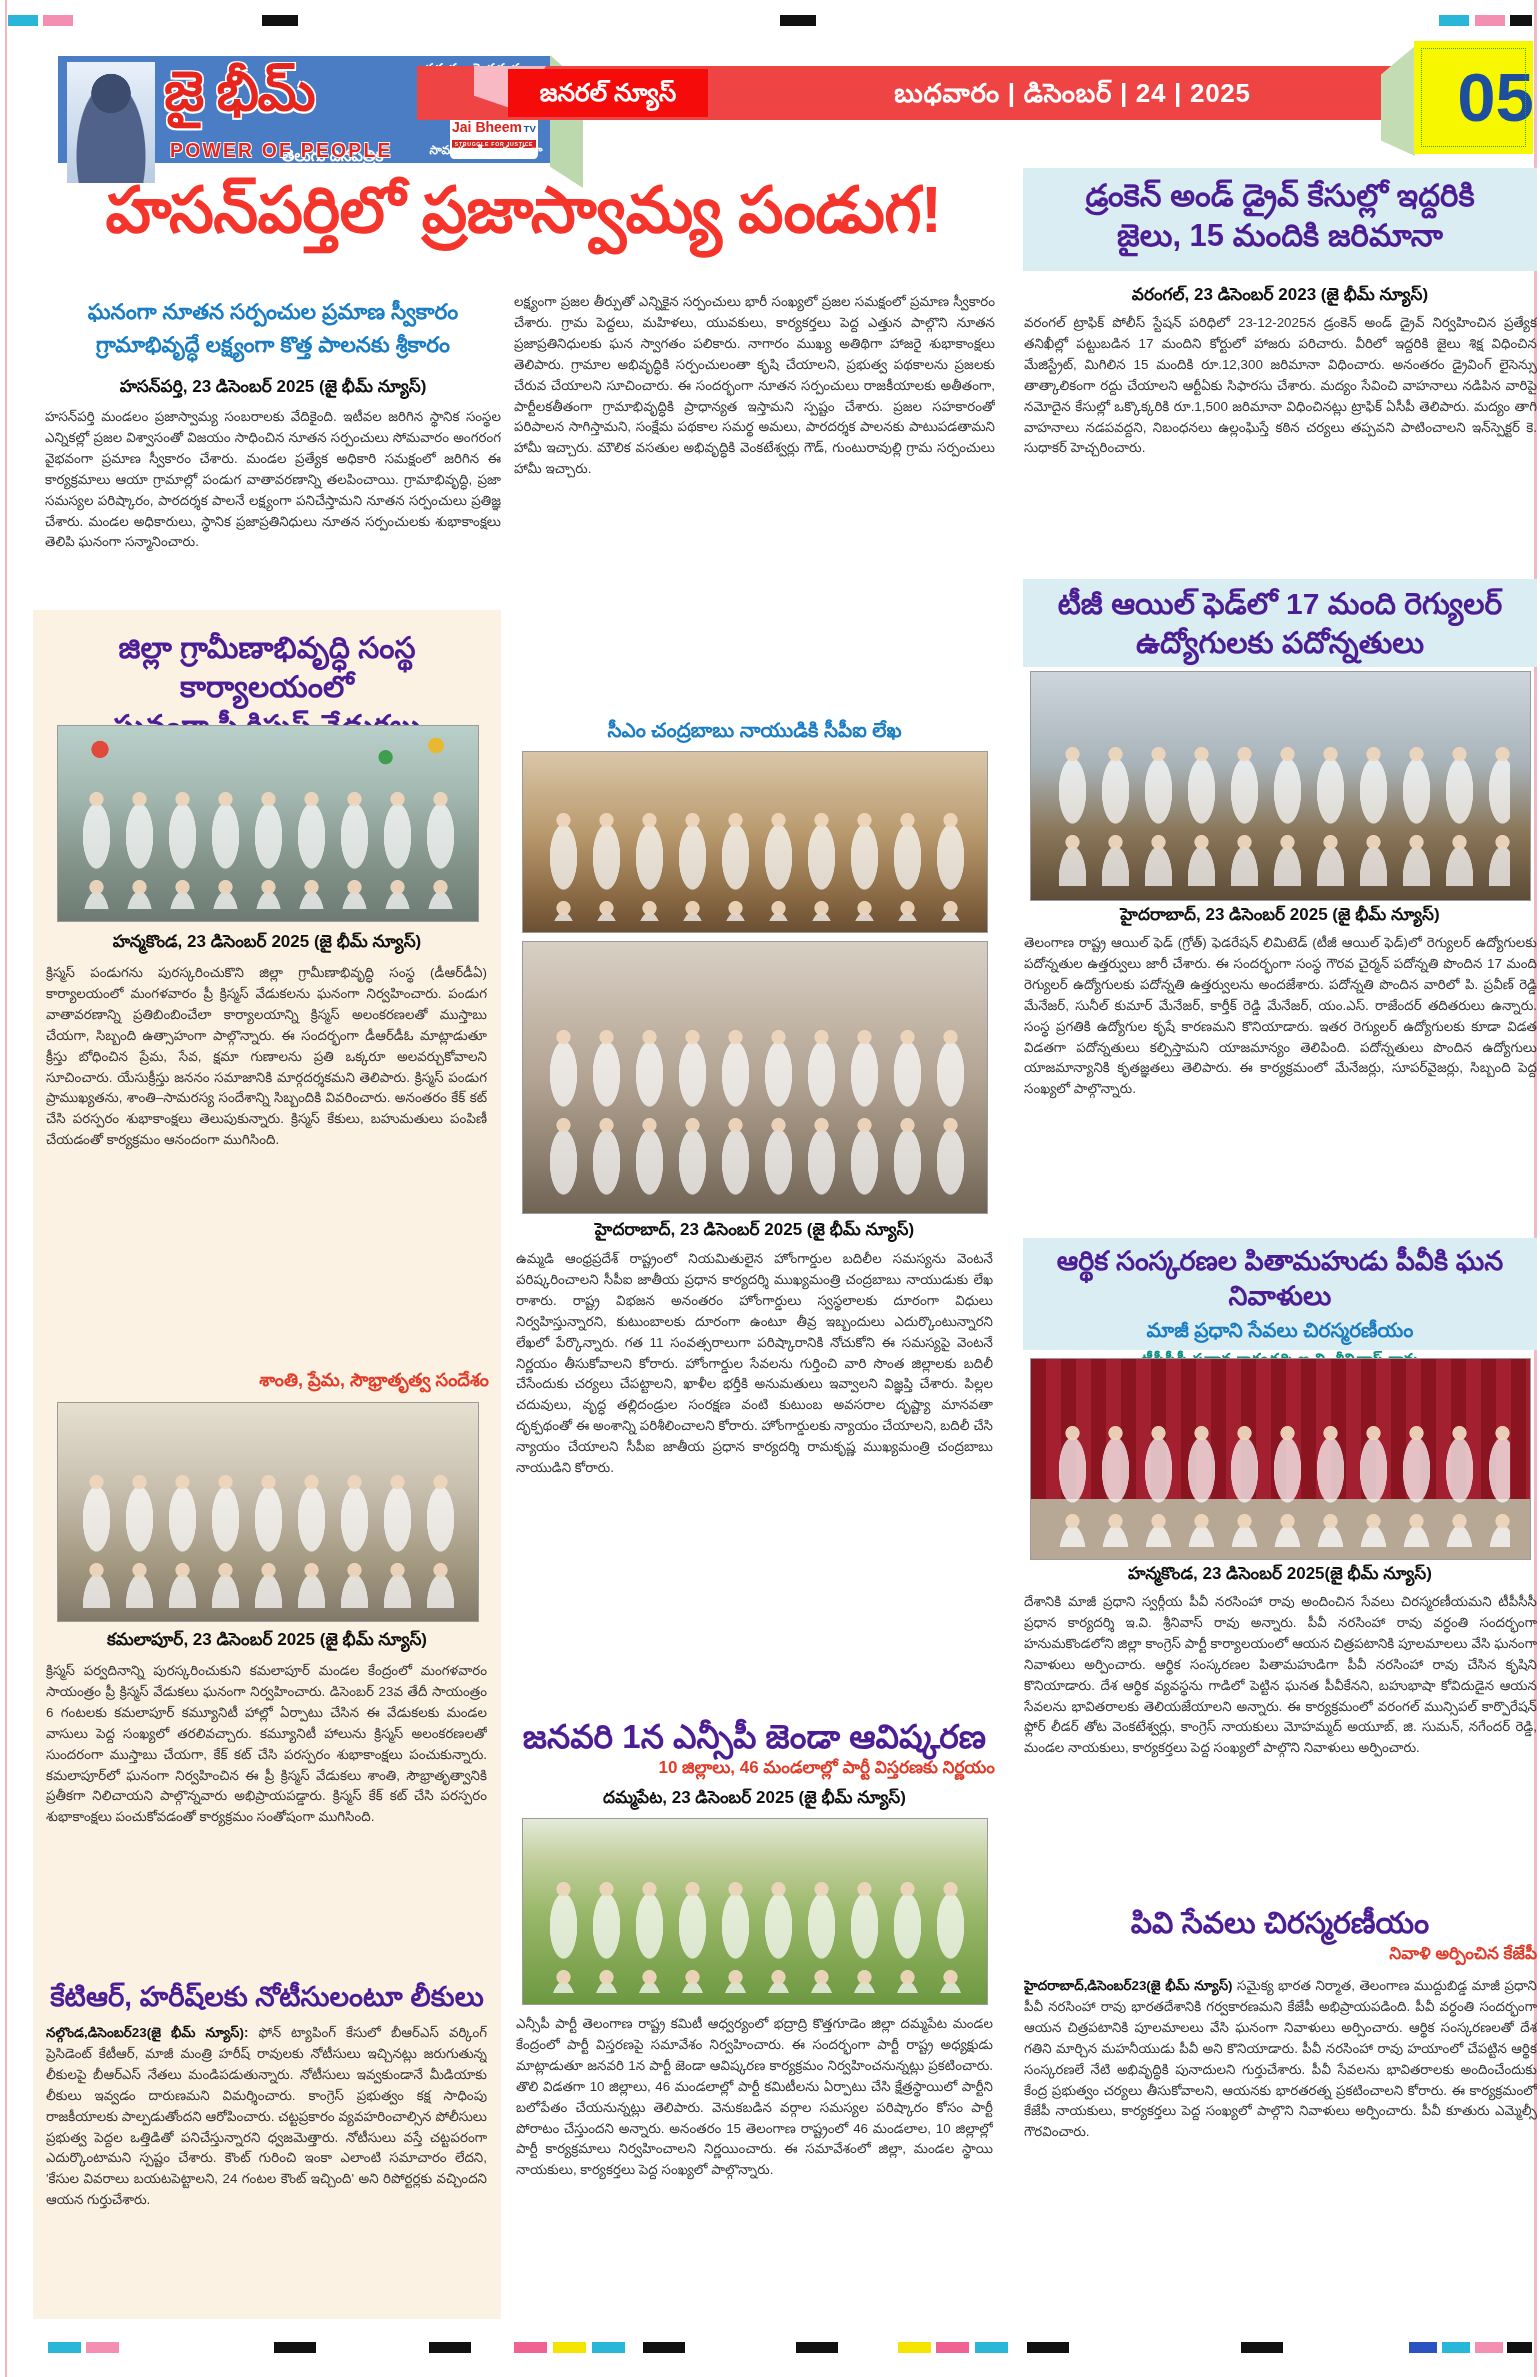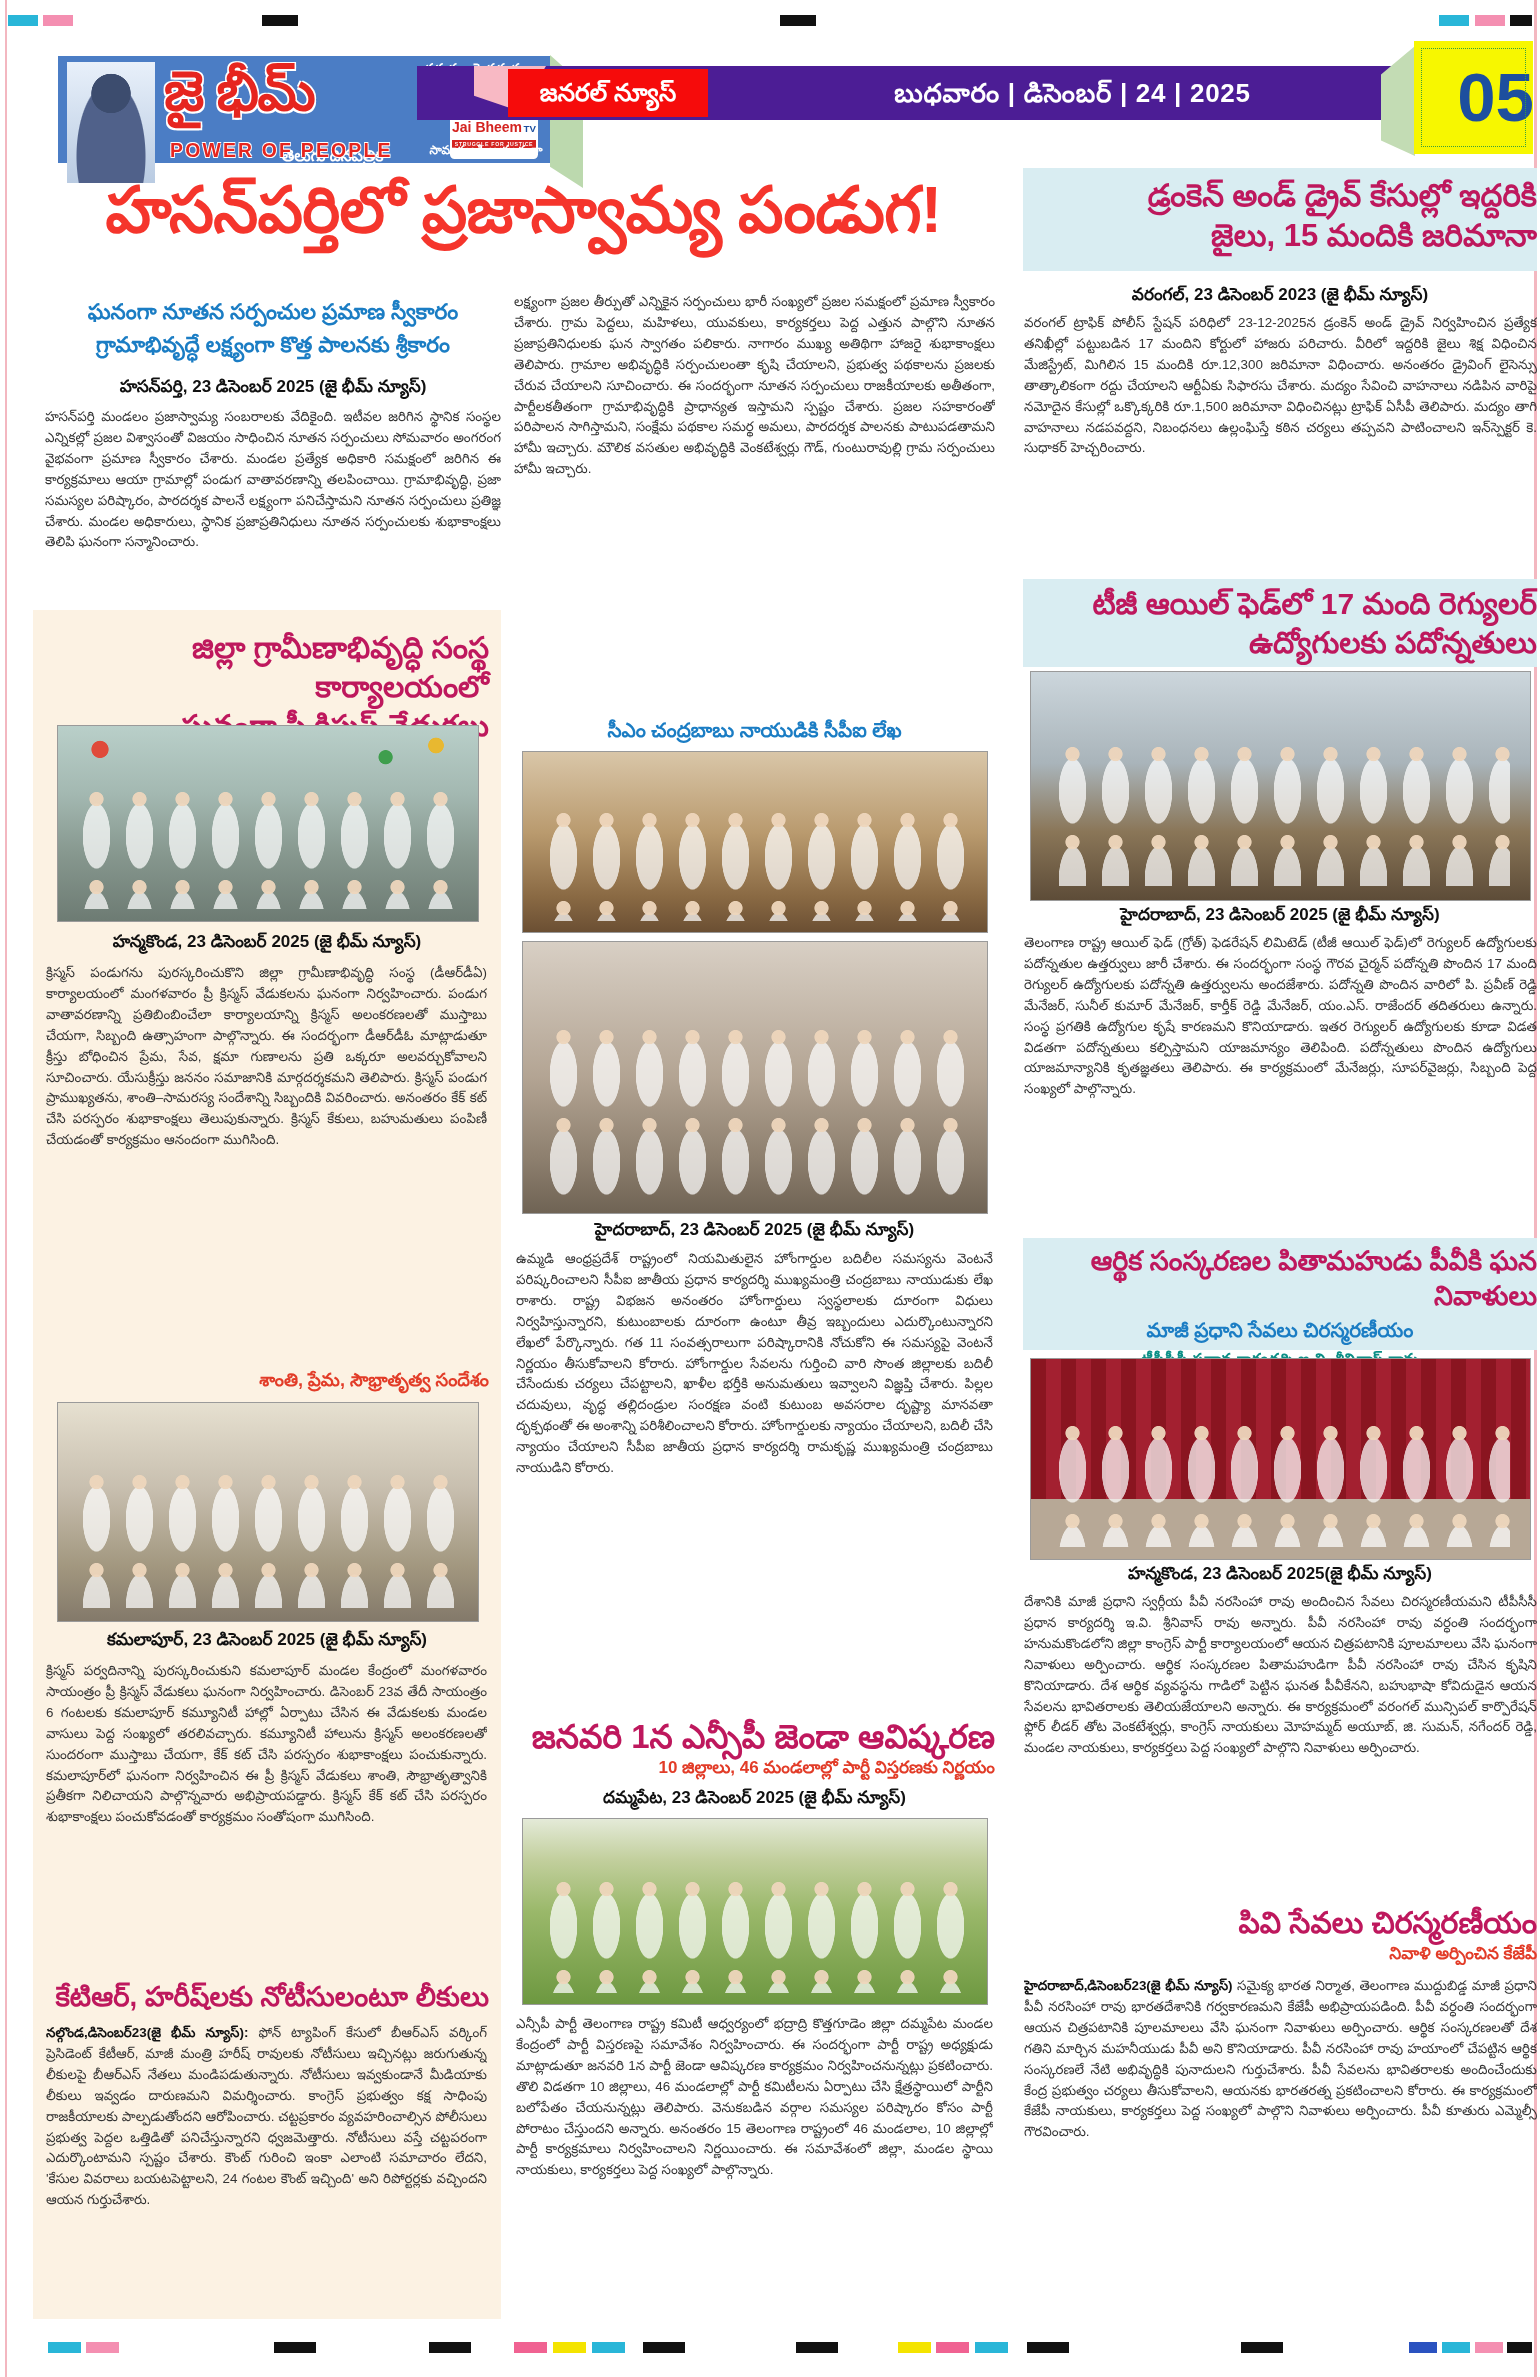--- a/index.html
+++ b/index.html
@@ -28,42 +28,42 @@
   .tv-box{position:absolute;right:12px;top:25px;width:88px;height:78px;background:#fff;border-radius:4.5px;
           text-align:center;overflow:hidden;}
   .tv-circle{width:30px;height:30px;margin:3px auto 0;border:3.7px solid #d42420;border-radius:50%;
              background:radial-gradient(circle at 50% 40%,#3c4c6e 6px,#dce6f2 6.7px);}
   .tv-name{font-size:14px;font-weight:800;color:#d42420;line-height:1.05;}
   .tv-struggle{display:inline-block;background:#d42420;color:#fff;font-size:5.2px;font-weight:bold;
                padding:0.7px 3px;letter-spacing:0.7px;}
   .tv-suffix{font-size:9.7px;font-weight:800;color:#1d4f9e;display:inline-block;margin-left:1.5px;}
   .logo-tagbottom{position:absolute;right:7.5px;bottom:3px;font-size:12px;font-weight:bold;color:#fff;}
   
-  .maroon-bar{position:absolute;left:417px;top:66px;width:1005px;height:54px;background:#4c1d95;}
+  .maroon-bar{position:absolute;left:417px;top:66px;width:1005px;height:54px;background:#ef4444;}
   .pink-shape{position:absolute;left:57px;top:0;width:72px;height:45px;background:#f8b9c4;
               clip-path:polygon(0 0,100% 0,62% 100%,0 66%);}
   .section-box{position:absolute;left:91px;top:3px;width:200px;height:48px;background:#f60b0b;
                color:#fff;font-size:24.6px;font-weight:800;text-align:center;line-height:48px;}
   .bar-date{position:absolute;left:447px;top:0;width:417px;height:54px;color:#fff;font-size:26px;
             font-weight:800;line-height:54px;text-align:center;letter-spacing:0.7px;}
   .pagebox-shadow{position:absolute;left:1381px;top:46px;width:34px;height:110px;background:#c3dcb4;
                   clip-path:polygon(100% 0,100% 100%,0 86%,0 26%);}
   .page-box{position:absolute;left:1414px;top:41px;width:119px;height:113px;background:#f7f700;}
   .page-box::after{content:"";position:absolute;inset:6.7px;border:1.5px dotted #3aa03a;}
   .page-num{position:absolute;inset:0;display:flex;align-items:center;justify-content:center;
             font-size:69px;font-weight:700;color:#1d4f9e;padding-left:44px;}
   
   .main-head{position:absolute;left:39px;top:177px;width:969px;text-align:center;font-size:64px;
              font-weight:800;color:#f5352c;line-height:1.05;letter-spacing:-0.7px;}
   .subhead-blue{color:#1b7dc4;font-weight:700;text-align:center;}
   .subhead-red{color:#e23c28;font-weight:800;text-align:right;}
   .subhead-teal{color:#0b8f86;font-weight:800;text-align:center;}
   .dateline{font-weight:800;color:#111;text-align:center;font-size:17px;}
   .body-txt{font-size:13.4px;line-height:1.56;color:#333;text-align:justify;}
-  .blk-head{font-weight:800;color:#be185d;text-align:right;line-height:1.3;}
+  .blk-head{font-weight:800;color:#4c1d95;text-align:center;line-height:1.3;}
   .blue-box{background:#d9edf2;}
   .cream-panel{position:absolute;left:33px;top:610px;width:468px;height:1709px;background:#fcf2e3;}
   .dl-inline{font-weight:800;color:#111;}
   
   .photo{position:absolute;border:0.7px solid #9a9a9a;overflow:hidden;}
   .photo::before{content:"";position:absolute;left:4%;right:4%;top:30%;bottom:6%;
       background-image:
         radial-gradient(circle at 50% 16%, rgba(238,214,188,.95) 6.7px, rgba(238,214,188,0) 7.5px),
         radial-gradient(ellipse at 50% 58%, rgba(255,255,255,.72) 13.4px, rgba(255,255,255,0) 14px);
       background-size:43px 88px;background-repeat:repeat;}

